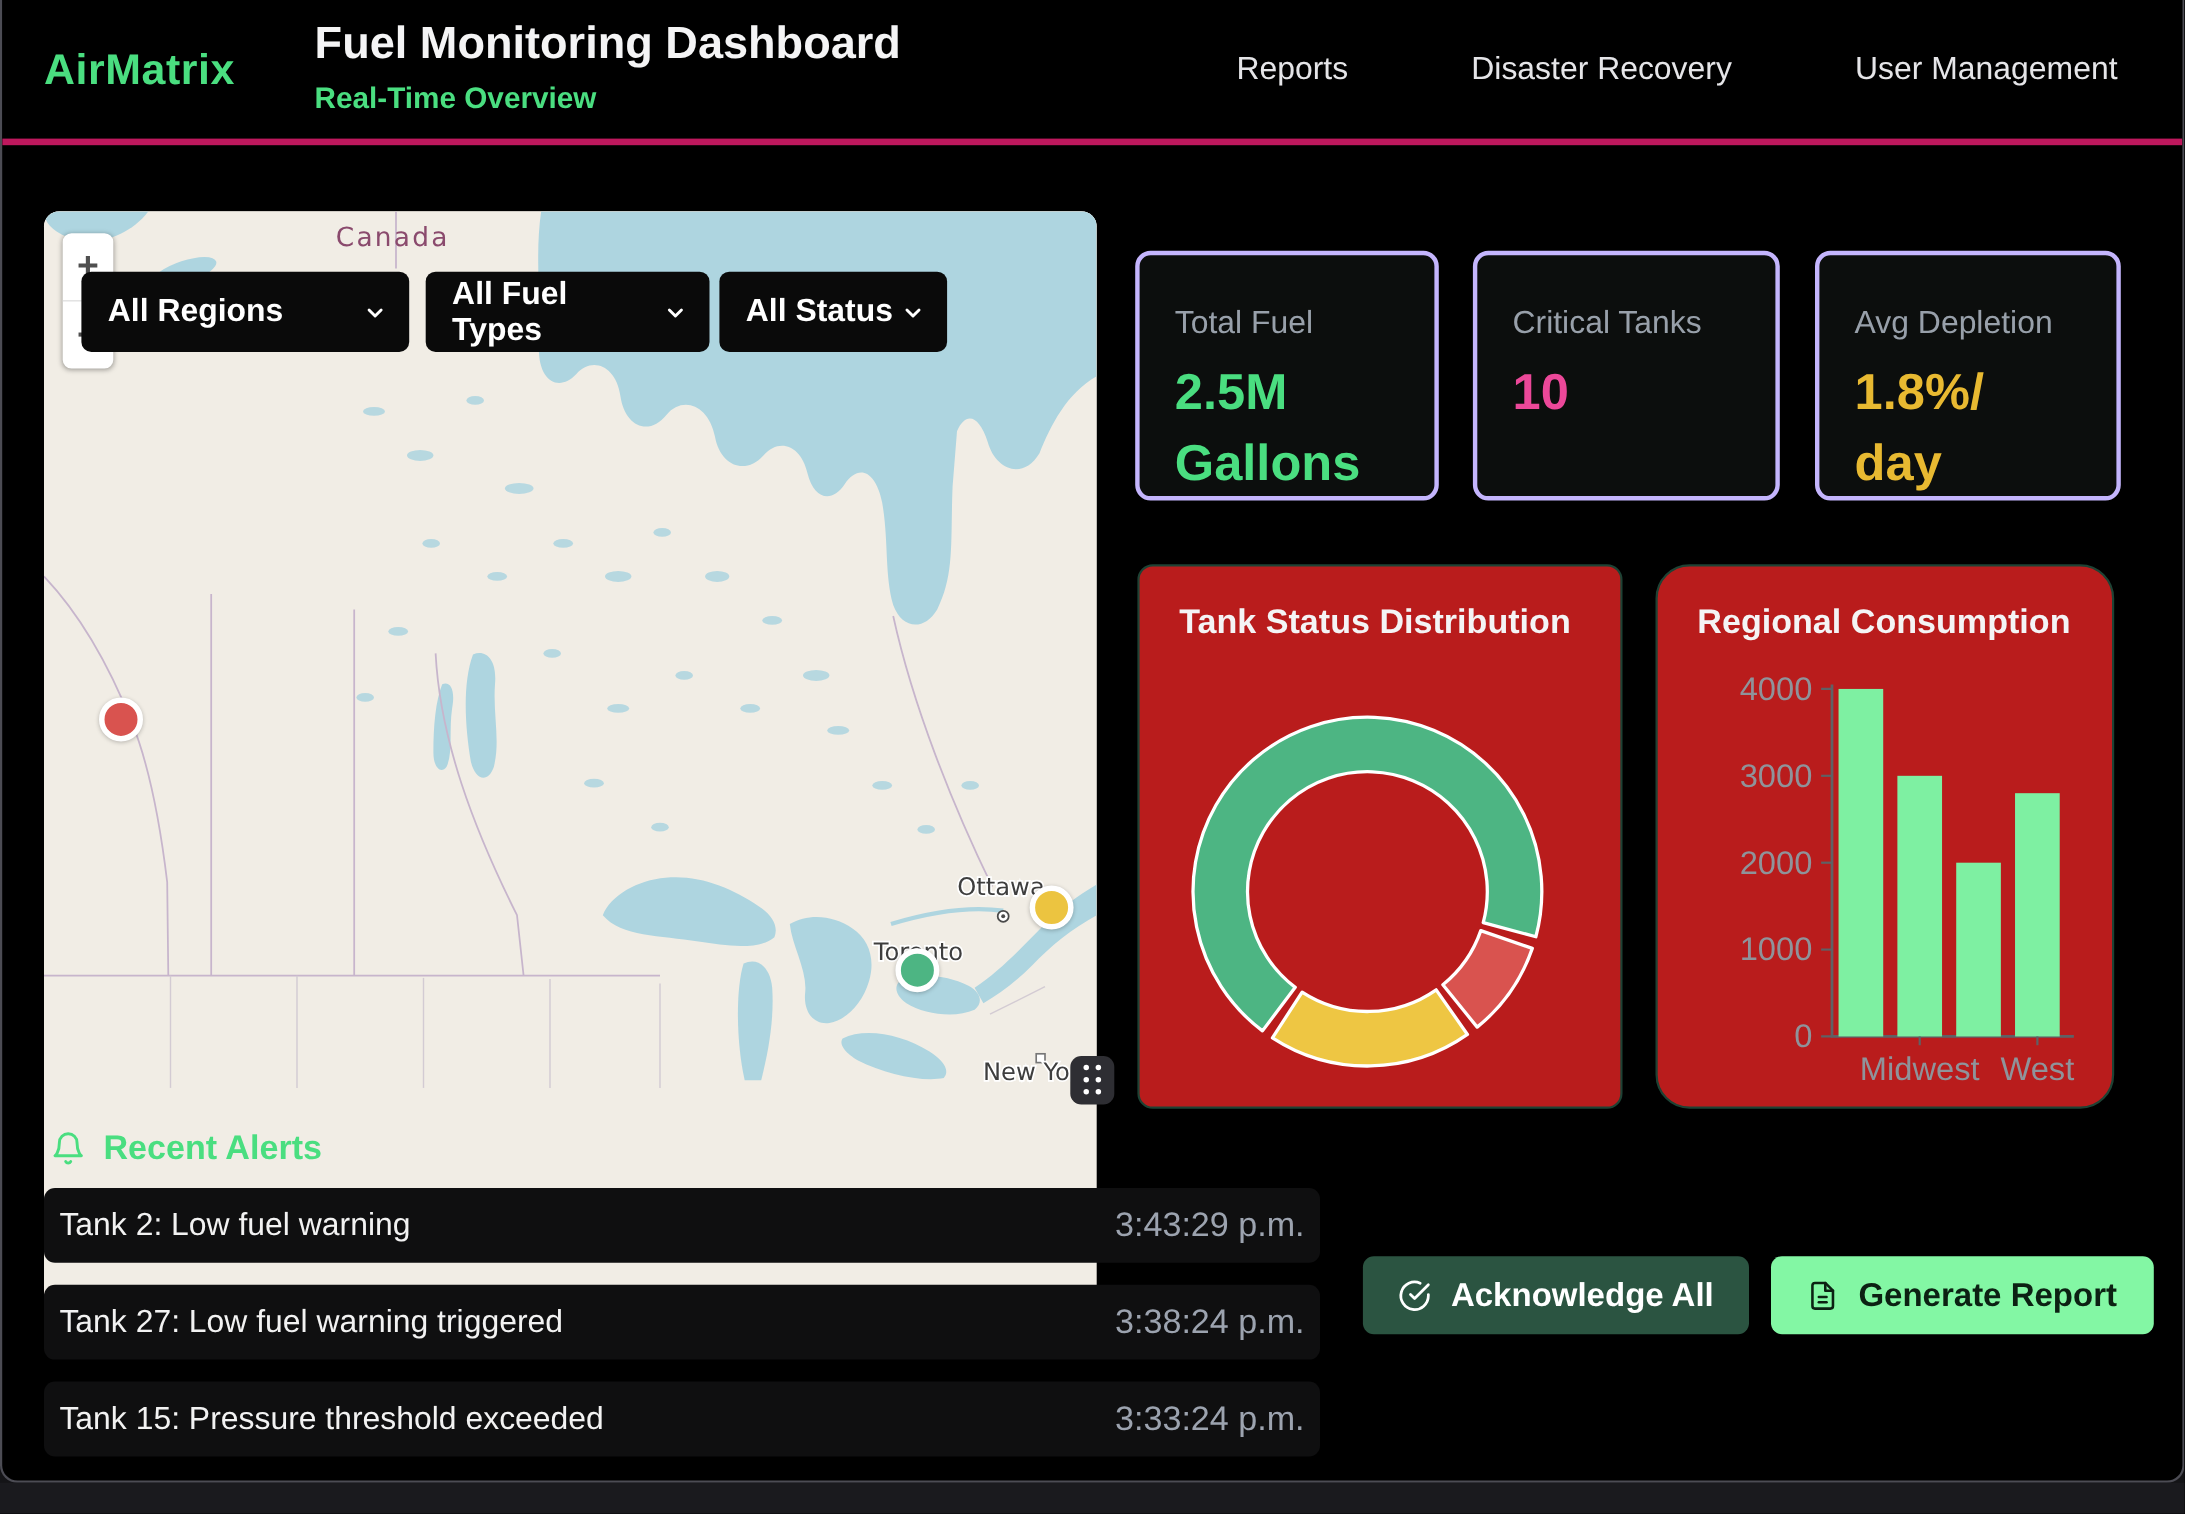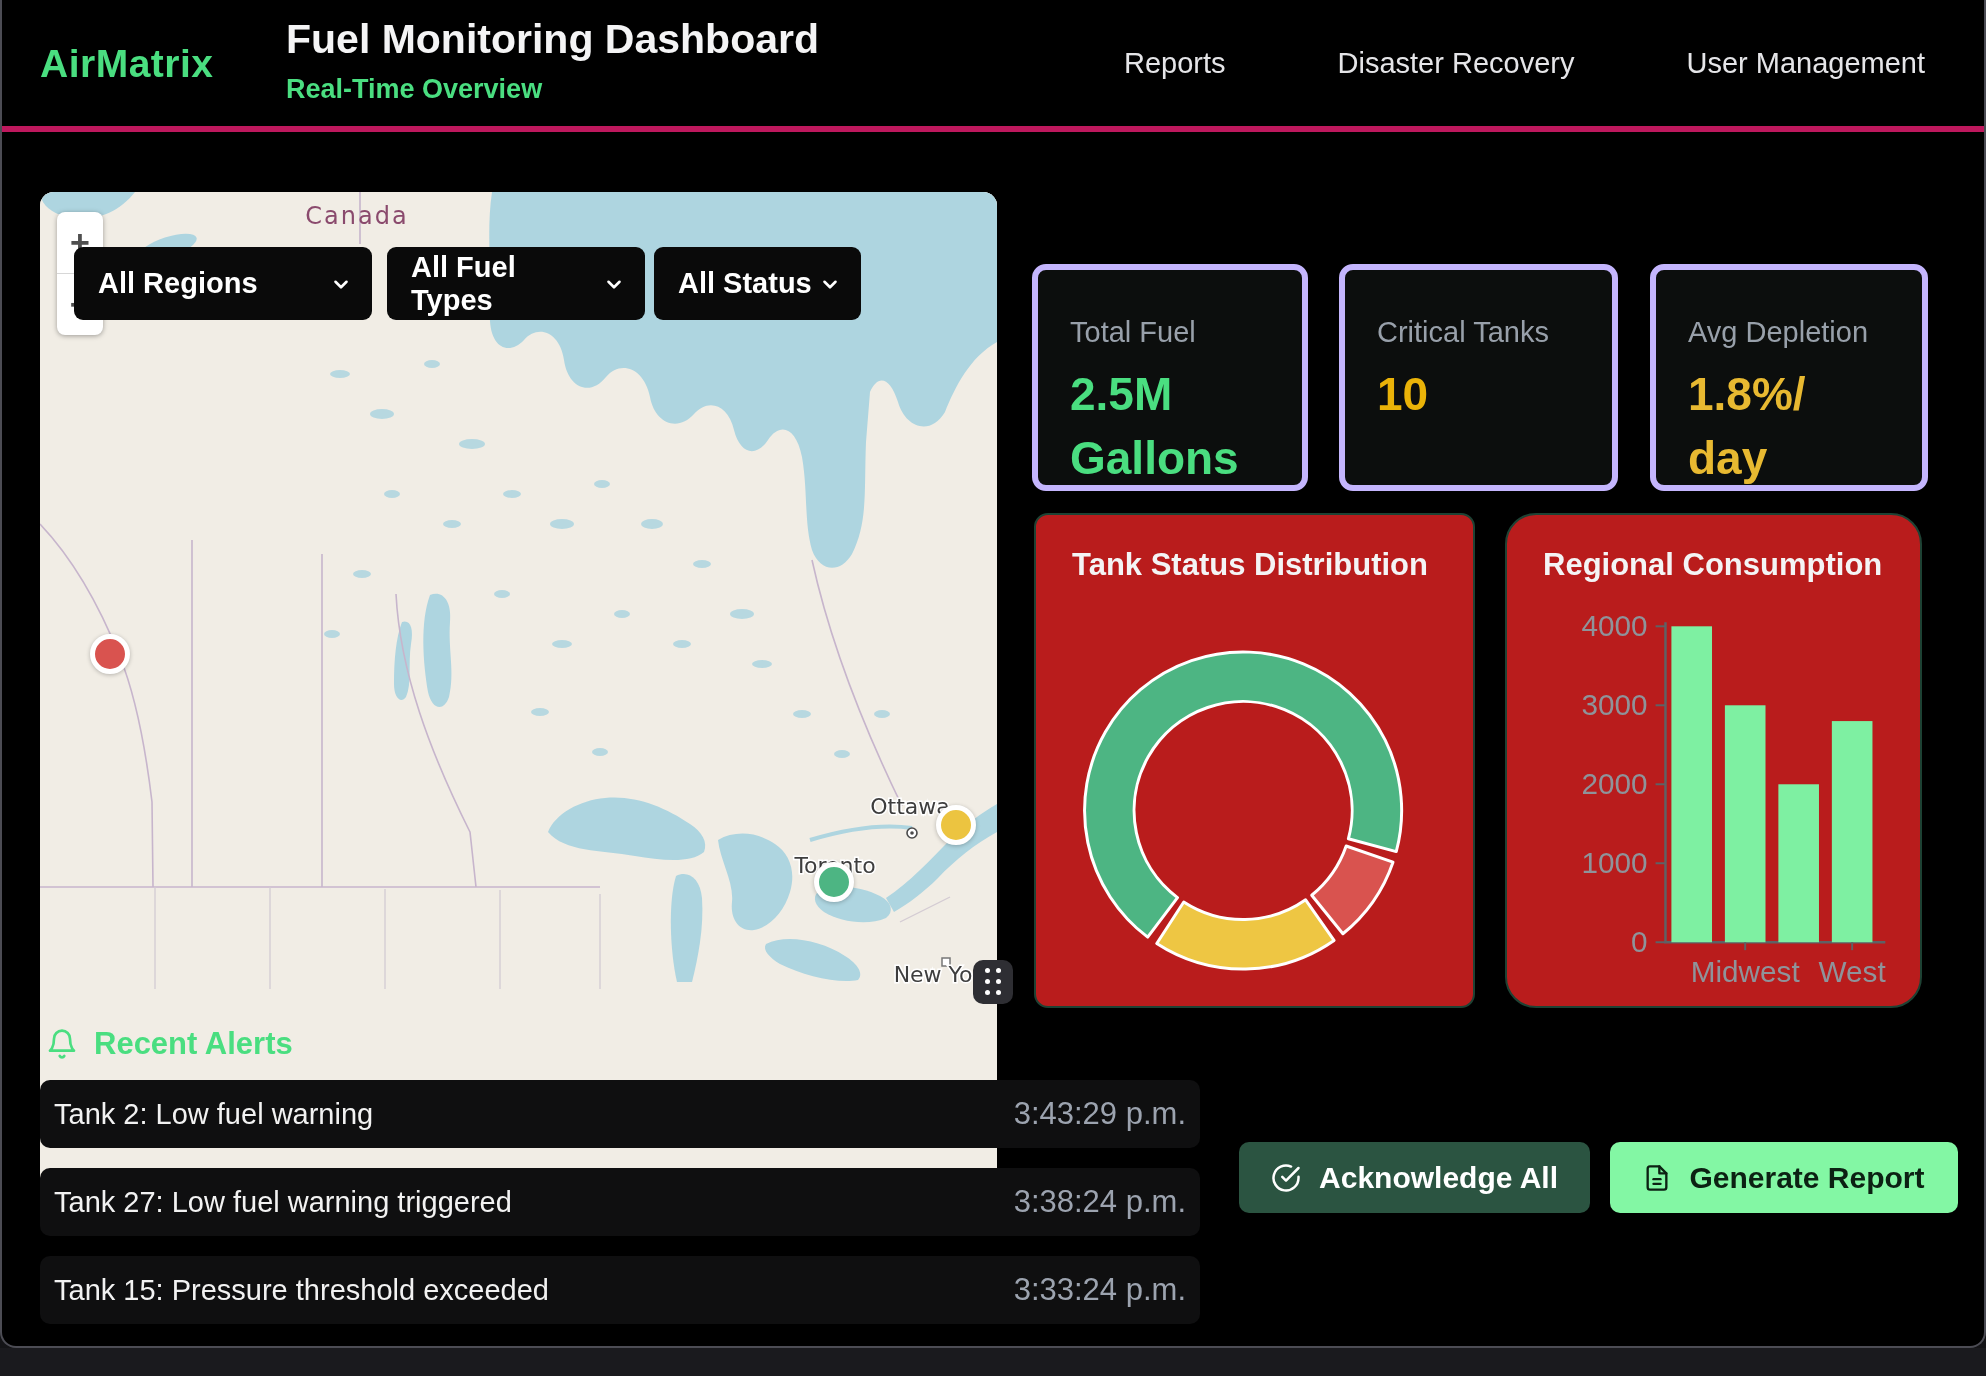--- a/index.html
+++ b/index.html
@@ -30,21 +30,21 @@
   .dd-fuel{left:347px;width:258px;}
   .dd-status{left:614px;width:207px;}
   .marker{position:absolute;width:30px;height:30px;border:5px solid #fff;border-radius:50%;
     transform:translate(-50%,-50%);box-shadow:0 1px 4px rgba(0,0,0,.25);z-index:3;cursor:pointer;}
   .resize-handle{position:absolute;left:971px;top:960px;width:40px;height:44px;background:#2e2e33;border-radius:10px;
     z-index:4;display:grid;grid-template-columns:repeat(2,6px);grid-template-rows:repeat(3,6px);gap:5px;
     align-content:center;justify-content:center;cursor:nwse-resize;}
   .resize-handle span{width:5px;height:5px;border-radius:50%;background:#fff;}
 
   
-  .stat-card{position:absolute;top:228px;height:227px;background:#0c0e0d;border:6px solid #c4b5fd;border-radius:14px;box-sizing:border-box;margin-top:36px;}
+  .stat-card{position:absolute;top:228px;height:227px;background:#0c0e0d;border:4px solid #c4b5fd;border-radius:14px;box-sizing:border-box;}
   .stat-1{left:1030px;width:276px;} .stat-2{left:1337px;width:279px;} .stat-3{left:1648px;width:278px;}
   .stat-label{position:absolute;left:32px;top:46px;font-size:29px;color:#98a0aa;}
   .stat-value{position:absolute;left:32px;top:92px;font-size:46px;font-weight:700;line-height:1.4;}
   .stat-value span{display:block;}
 
   
   .chart-card{position:absolute;top:513px;height:495px;background:#b91c1c;border:2px solid #1e4234;border-radius:14px;box-sizing:border-box;}
   .chart-1{left:1032px;width:441px;} .chart-2{left:1503px;width:417px;border-radius:31px;}
   .chart-title{position:absolute;left:36px;top:32px;font-size:31px;font-weight:700;color:#f4f4f5;}
   .chart-body{position:absolute;left:0;top:0;width:100%;height:100%;}
@@ -211,21 +211,21 @@
 
   <div class="stat-card stat-1">
     <div class="stat-label">Total Fuel</div>
     <div class="stat-value" style="color: rgb(74, 222, 128);">
       <span>2.5M</span>
       <span>Gallons</span>
     </div>
   </div>
   <div class="stat-card stat-2">
     <div class="stat-label">Critical Tanks</div>
-    <div class="stat-value" style="color: #eab308;">
+    <div class="stat-value" style="color: #ec4899;">
       <span>10</span>
       <span></span>
     </div>
   </div>
   <div class="stat-card stat-3">
     <div class="stat-label">Avg Depletion</div>
     <div class="stat-value" style="color: rgb(232, 185, 49);">
       <span>1.8%/</span>
       <span>day</span>
     </div>

